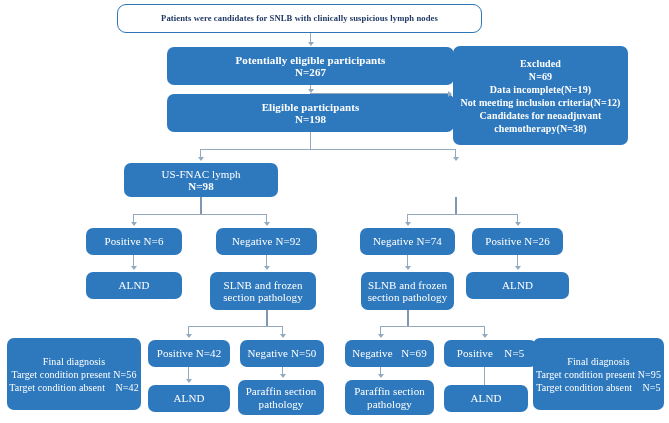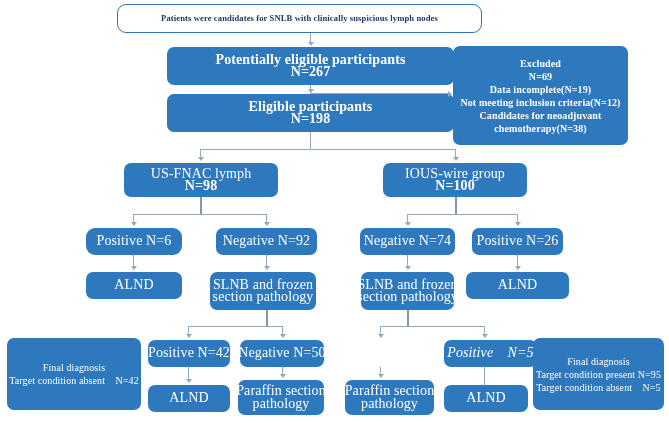--- a/index.html
+++ b/index.html
@@ -15,21 +15,21 @@
     position:absolute;
     box-sizing:border-box;
     background:#2E79BD;
     color:#ffffff;
     border-radius:7px;
     display:flex;
     flex-direction:column;
     align-items:center;
     justify-content:center;
     text-align:center;
-    font-size:14px;
+    font-size:11px;
     line-height:12.5px;
     letter-spacing:0.1px;
     padding:2px 3px;
   }
   .box .ln{display:block;white-space:pre;}
   .box .bold{font-weight:bold;}
   
   .titlebox{
     background:#ffffff;
     border:1.6px solid #2E75B6;
@@ -86,26 +86,22 @@
     <span class="ln bold">Not meeting inclusion criteria(N=12)</span>
     <span class="ln bold">Candidates for neoadjuvant</span>
     <span class="ln bold">chemotherapy(N=38)</span>
   </div>
 
   <div class="box" style="left:124px;top:163px;width:154px;height:34px;">
     <span class="ln">US-FNAC lymph</span>
     <span class="ln bold">N=98</span>
   </div>
 
-  <div class="box" style="left:383px;top:163px;width:144px;height:34px;">
-    <span class="ln">IOUS-wire group</span>
-    <span class="ln bold">N=100</span>
-  </div>
-
-  <div class="box" style="left:86px;top:228px;width:96px;height:27px;border-radius:9px;">
+
+  <div class="box" style="left:86px;top:228px;width:96px;height:27px;">
     <span class="ln">Positive N=6</span>
   </div>
 
   <div class="box" style="left:216px;top:228px;width:101px;height:27px;">
     <span class="ln">Negative N=92</span>
   </div>
 
   <div class="box" style="left:86px;top:272px;width:96px;height:27px;">
     <span class="ln">ALND</span>
   </div>
@@ -127,42 +123,46 @@
     <span class="ln">ALND</span>
   </div>
 
   <div class="box" style="left:238px;top:380px;width:86px;height:35px;">
     <span class="ln">Paraffin section</span>
     <span class="ln">pathology</span>
   </div>
 
   <div class="box infobox" style="left:7px;top:338px;width:134px;height:72px;">
     <span class="ln">Final diagnosis</span>
+    <span class="ln">Target condition present N=56</span>
     <span class="ln">Target condition absent    N=42</span>
   </div>
 
   <div class="box" style="left:360px;top:228px;width:95px;height:27px;">
     <span class="ln">Negative N=74</span>
   </div>
 
   <div class="box" style="left:472px;top:228px;width:91px;height:27px;">
     <span class="ln">Positive N=26</span>
   </div>
 
   <div class="box" style="left:466px;top:272px;width:103px;height:27px;">
     <span class="ln">ALND</span>
   </div>
 
   <div class="box" style="left:361px;top:272px;width:93px;height:38px;">
     <span class="ln">SLNB and frozen</span>
     <span class="ln">section pathology</span>
   </div>
 
-
-  <div class="box" style="left:444px;top:340px;width:93px;height:27px;font-style:italic;">
+  <div class="box" style="left:345px;top:340px;width:89px;height:27px;">
+    <span class="ln">Negative   N=69</span>
+  </div>
+
+  <div class="box" style="left:444px;top:340px;width:93px;height:27px;">
     <span class="ln">Positive    N=5</span>
   </div>
 
   <div class="box" style="left:345px;top:380px;width:89px;height:35px;">
     <span class="ln">Paraffin section</span>
     <span class="ln">pathology</span>
   </div>
 
   <div class="box" style="left:444px;top:385px;width:84px;height:27px;">
     <span class="ln">ALND</span>

